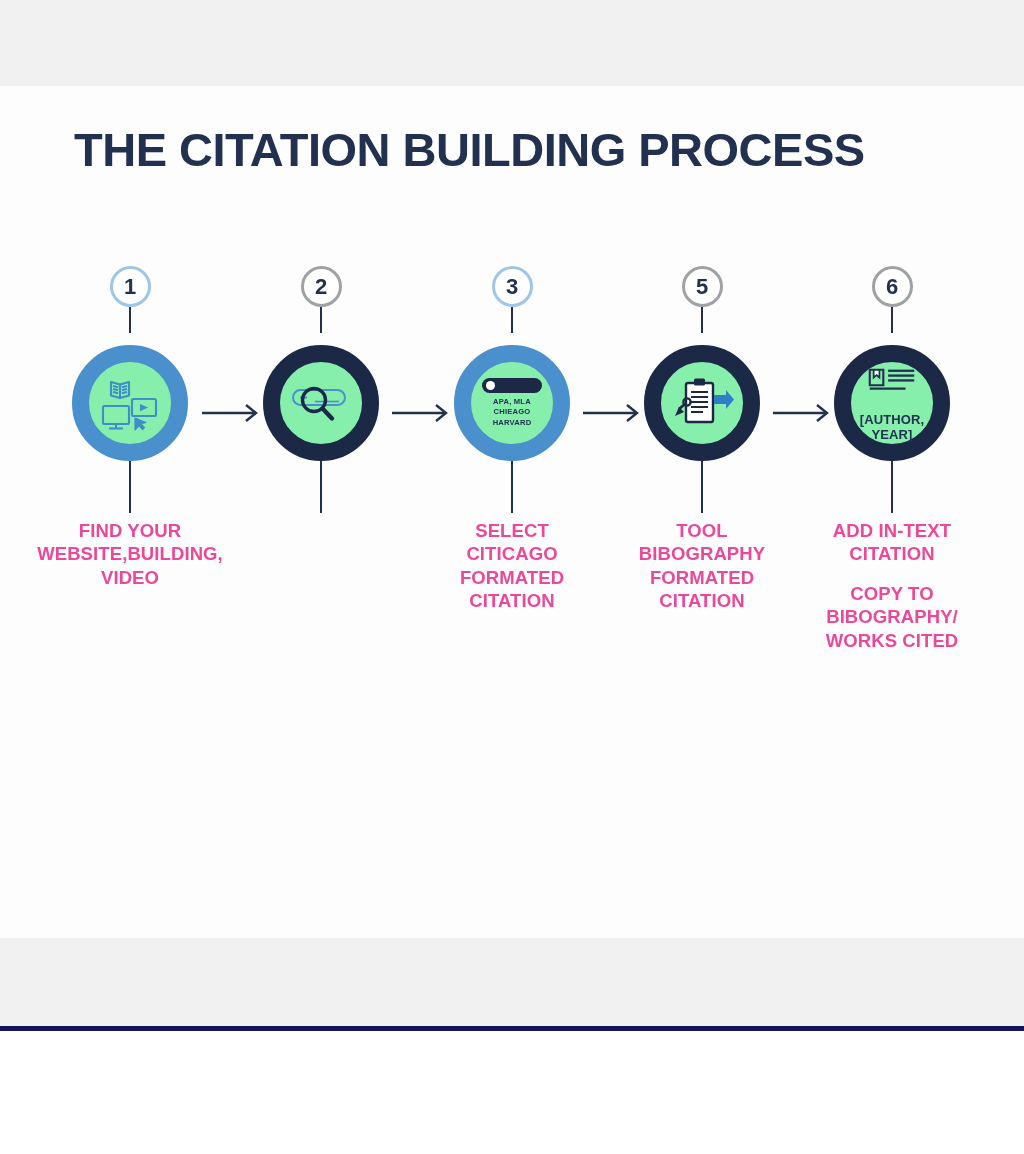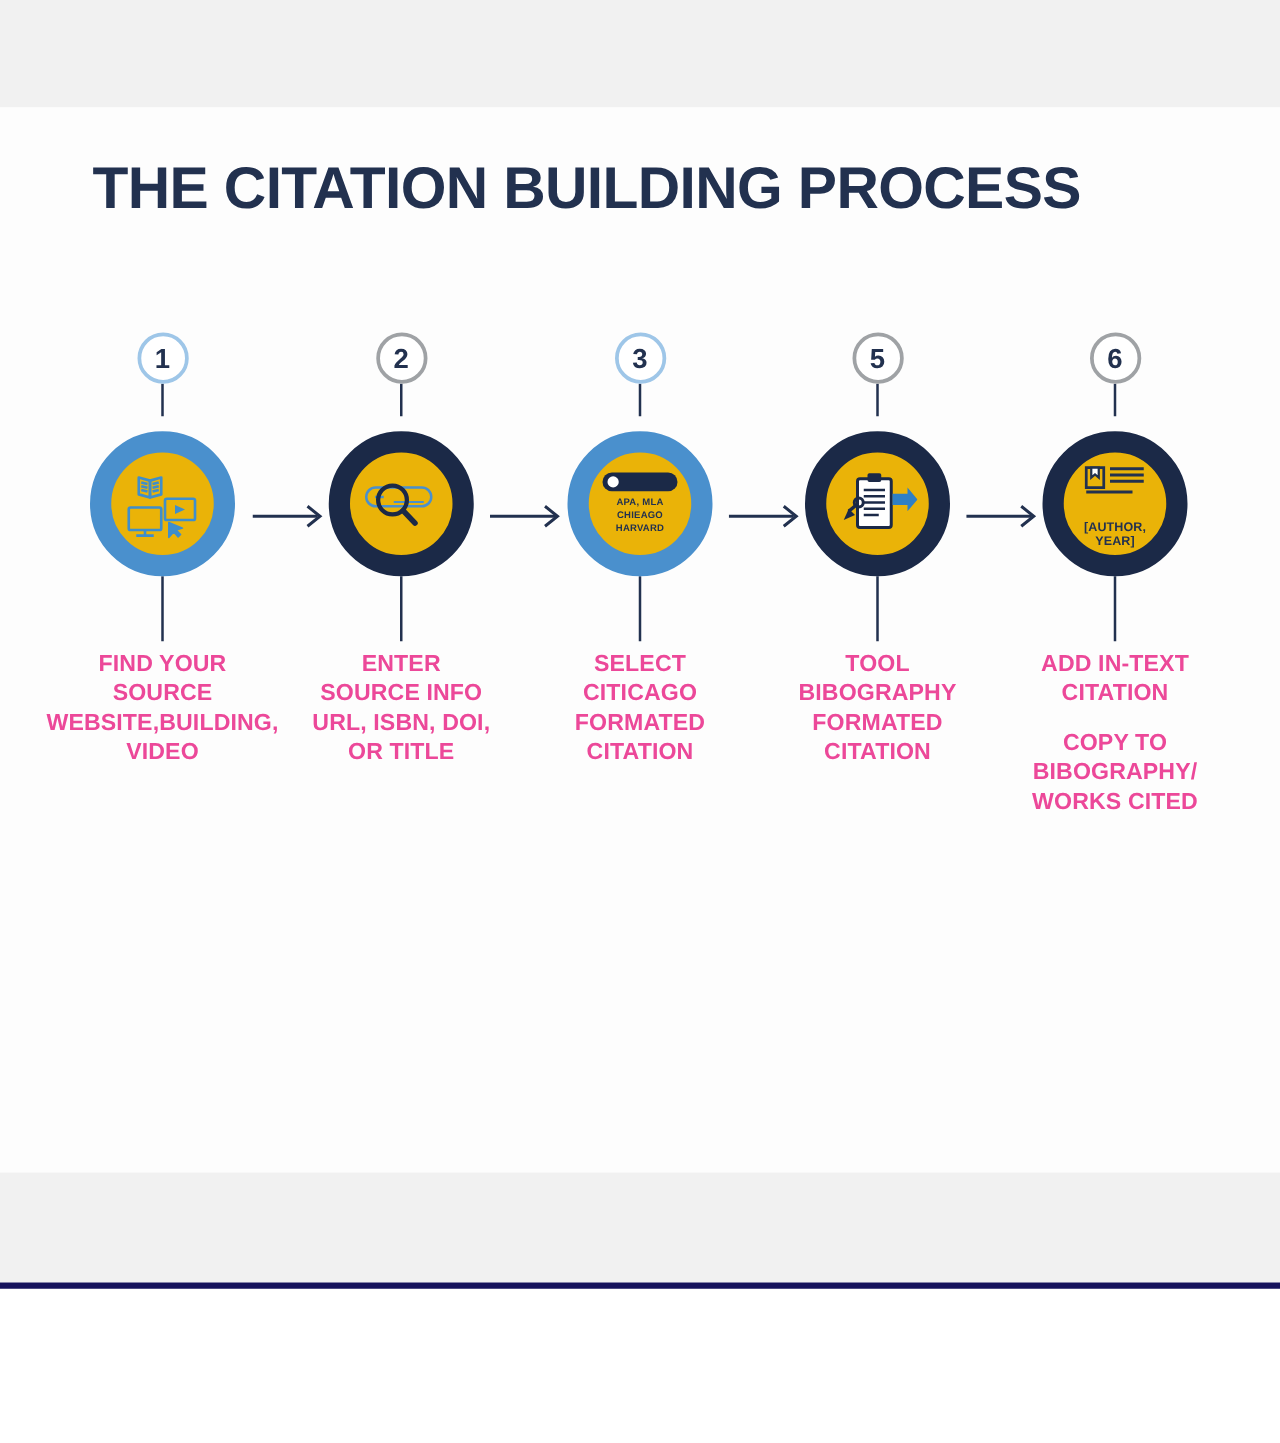--- a/index.html
+++ b/index.html
@@ -93,21 +93,21 @@
     margin: 0 auto;
   }
   .ring {
     position: relative;
     margin: 12px auto 0 auto;
     width: 116px;
     height: 116px;
     border-radius: 50%;
     box-sizing: border-box;
     border: 17px solid #1b2947;
-    background: #eab308;
+    background: #86efac;
     display: flex;
     align-items: center;
     justify-content: center;
   }
   .ring.blue { border-color: #4a90cd; }
   .ring .glyph {
     width: 78px;
     height: 78px;
     display: flex;
     align-items: center;
@@ -158,21 +158,21 @@
     margin-top: 4px;
     font-size: 7.6px;
     font-weight: bold;
     line-height: 1.34;
     color: #22314f;
     text-align: center;
     letter-spacing: 0.2px;
   }
   .authoryear {
     margin-top: 19px;
-    font-size: 10px;
+    font-size: 13px;
     font-weight: bold;
     color: #22314f;
     letter-spacing: 0.1px;
   }
 </style>
 </head>
 <body>
 
 <div class="page">
 
@@ -208,21 +208,20 @@
               <rect x="33" y="27" width="24" height="17" rx="1.5"></rect>
               <path d="M41 32 L49 35.6 L41 39.2 Z" fill="#3f8ecb" stroke="none"></path>
               <path d="M36 46 L36 58 L40 53.6 L43.5 57.5 L45.5 55.6 L42 52 L47 50.5 Z" fill="#3f8ecb" stroke="#3f8ecb" stroke-width="1.2"></path>
             </g>
           </svg>
         </div>
       </div>
       <div class="drop"></div>
       <div class="caption wide">
         <div>FIND YOUR</div>
-        <div>SOURCE</div>
         <div>WEBSITE,BUILDING,</div>
         <div>VIDEO</div>
       </div>
     </div>
 
     <div class="arrow" style="left:202px;">
       <svg width="62" height="22" viewBox="0 0 62 22">
         <line x1="0" y1="11" x2="52" y2="11" stroke="#22314f" stroke-width="2.4"></line>
         <polyline points="44,3 54,11 44,19" fill="none" stroke="#22314f" stroke-width="2.4"></polyline>
       </svg>
@@ -238,26 +237,20 @@
           <svg width="64" height="48" viewBox="0 0 64 48">
             <rect x="4" y="11" width="52" height="15" rx="7.5" fill="none" stroke="#4a90cd" stroke-width="2"></rect>
             <line x1="11" y1="18.5" x2="18" y2="18.5" stroke="#4a90cd" stroke-width="2"></line>
             <line x1="26" y1="22.5" x2="50" y2="22.5" stroke="#4a90cd" stroke-width="1.6"></line>
             <circle cx="25" cy="21" r="11.5" fill="none" stroke="#1b2947" stroke-width="3.4"></circle>
             <line x1="33.5" y1="29.5" x2="43" y2="39.5" stroke="#1b2947" stroke-width="4.4" stroke-linecap="round"></line>
           </svg>
         </div>
       </div>
       <div class="drop"></div>
-      <div class="caption">
-        <div>ENTER</div>
-        <div>SOURCE INFO</div>
-        <div>URL, ISBN, DOI,</div>
-        <div>OR TITLE</div>
-      </div>
     </div>
 
     <div class="arrow" style="left:392px;">
       <svg width="62" height="22" viewBox="0 0 62 22">
         <line x1="0" y1="11" x2="52" y2="11" stroke="#22314f" stroke-width="2.4"></line>
         <polyline points="44,3 54,11 44,19" fill="none" stroke="#22314f" stroke-width="2.4"></polyline>
       </svg>
     </div>
 
     <div class="step" style="left:412px;">

